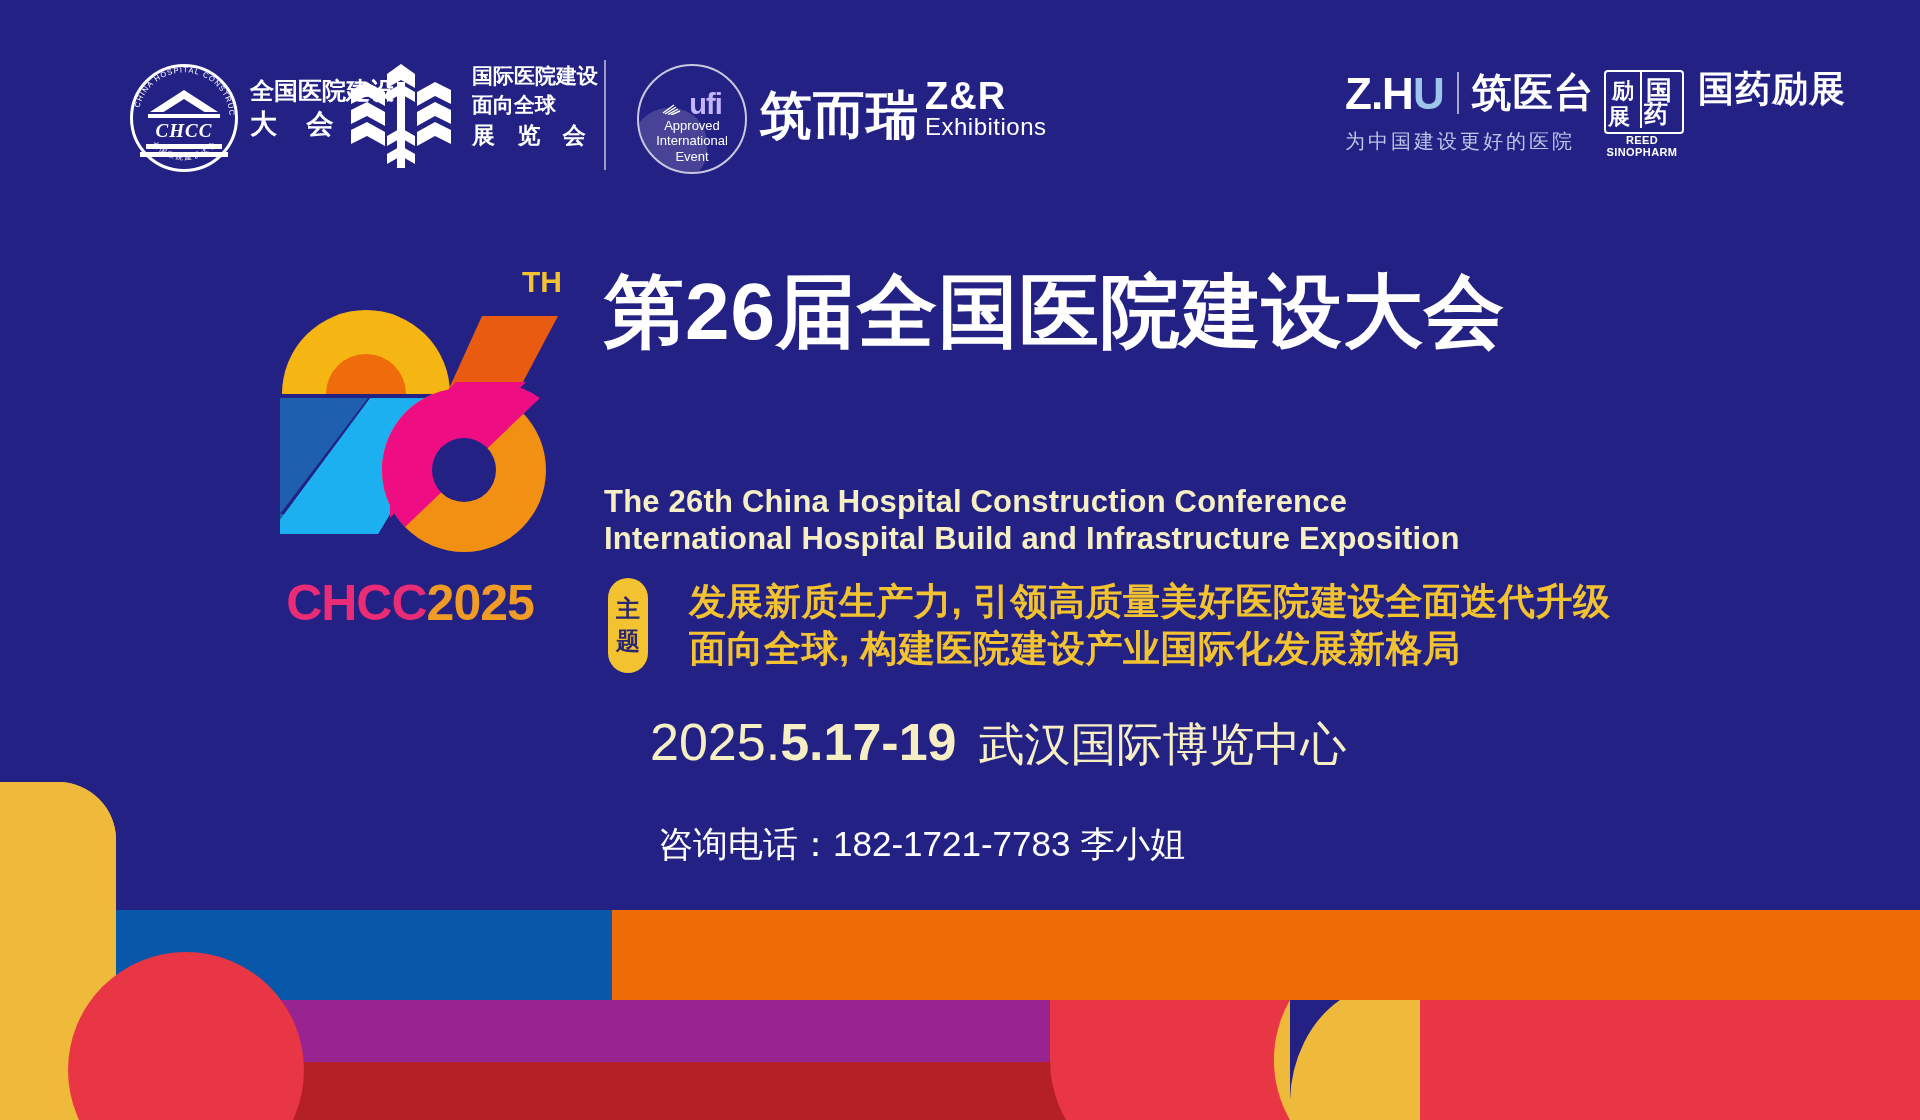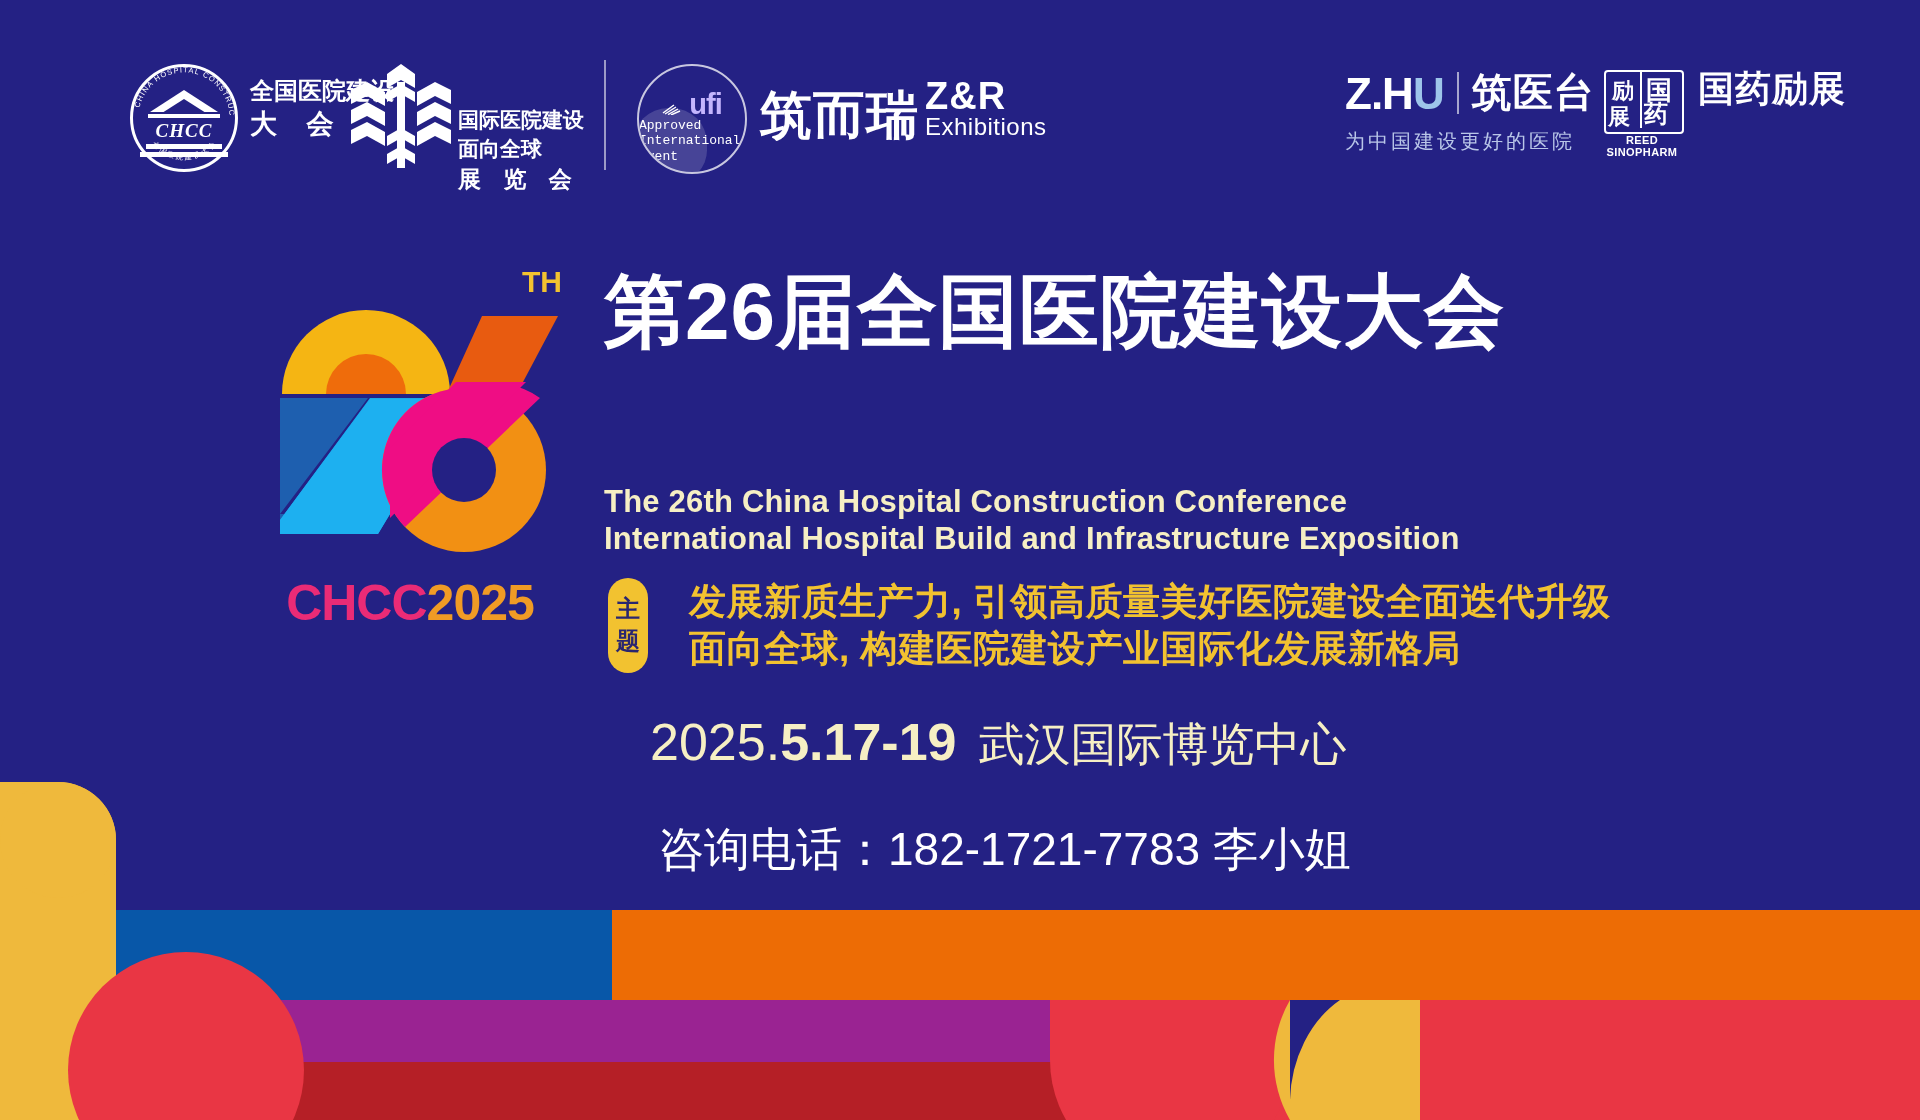--- a/index.html
+++ b/index.html
@@ -44,30 +44,30 @@
   }
   .chcc-emblem .arcword svg{width:100%;height:100%;}
 
   .lbl-cn{color:#fff;font-weight:bold;line-height:1.18;}
   .logo-label-1{position:absolute;left:250px;top:77px;font-size:24px;letter-spacing:0px;}
   .logo-label-1 .l2{font-size:27px;letter-spacing:11px;margin-top:4px;display:block;}
 
   .expo-emblem{position:absolute;left:345px;top:62px;width:112px;height:108px;}
   .expo-emblem svg{width:100%;height:100%;}
 
-  .logo-label-2{position:absolute;left:458px;top:62px;font-size:21px;line-height:1.38;margin-top:44px;}
+  .logo-label-2{position:absolute;left:472px;top:62px;font-size:21px;line-height:1.38;}
   .logo-label-2 .l3{font-size:23px;letter-spacing:8px;display:block;}
 
   .divider{position:absolute;left:604px;top:60px;width:2px;height:110px;background:rgba(255,255,255,.55);}
 
   .ufi{position:absolute;left:637px;top:64px;width:106px;height:106px;border:2px solid rgba(255,255,255,.75);border-radius:50%;overflow:hidden;}
   .ufi .blob{position:absolute;left:-6px;top:42px;width:74px;height:74px;background:rgba(255,255,255,.16);border-radius:50% 50% 45% 55%;}
   .ufi .ufi-word{position:absolute;left:0;top:24px;width:106px;text-align:center;color:#c4b5fd;font-size:29px;font-weight:bold;letter-spacing:-1px;line-height:1;}
   .ufi .ufi-word .swoosh{display:inline-block;width:26px;height:14px;position:relative;top:1px;margin-right:1px;}
-  .ufi .ufi-sub{position:absolute;left:0;top:52px;width:106px;color:#fff;font-size:13px;line-height:1.18;font-family:Liberation Mono, monospace;}
+  .ufi .ufi-sub{position:absolute;left:0;top:52px;width:106px;text-align:center;color:#fff;font-size:13px;line-height:1.18;}
 
   .zr{position:absolute;left:760px;top:78px;}
   .zr .cn{color:#fff;font-size:52px;font-weight:bold;letter-spacing:1px;line-height:1;display:inline-block;vertical-align:bottom;}
   .zr .en{display:inline-block;vertical-align:bottom;margin-left:6px;padding-bottom:2px;}
   .zr .en .t1{color:#fff;font-size:38px;font-weight:bold;line-height:.95;letter-spacing:1px;}
   .zr .en .t2{color:#fff;font-size:24px;line-height:1.05;letter-spacing:.5px;}
 
   .zhu{position:absolute;left:1345px;top:72px;}
   .zhu .row{display:flex;}
   .zhu .z{font-size:44px;font-weight:bold;color:#fff;letter-spacing:-1px;line-height:1;}
@@ -109,21 +109,21 @@
     align-items:center;justify-content:center;line-height:1.35;padding:6px 0;
   }
   .theme .lines{margin-left:16px;display:flex;flex-direction:column;justify-content:center;}
   .theme .lines div{color:#f2c230;font-size:37px;font-weight:bold;line-height:1.28;white-space:nowrap;letter-spacing:.5px;margin-left:25px;}
 
   .dateline{position:absolute;left:650px;top:716px;color:#f6efc4;line-height:1;white-space:nowrap;}
   .dateline .y{font-size:52px;font-weight:normal;}
   .dateline .d{font-size:52px;font-weight:bold;}
   .dateline .v{font-size:46px;font-weight:normal;margin-left:22px;}
 
-  .phoneline{position:absolute;left:658px;top:826px;color:#fff;font-size:46px;line-height:1;white-space:nowrap;}
+  .phoneline{position:absolute;left:658px;top:826px;color:#fff;font-size:35px;line-height:1;white-space:nowrap;}
 
   
   .decor{position:absolute;left:0;bottom:0;width:1920px;height:380px;}
   .decor svg{width:100%;height:100%;display:block;}
 </style>
 </head>
 <body>
 
 <div class="stage">
 

